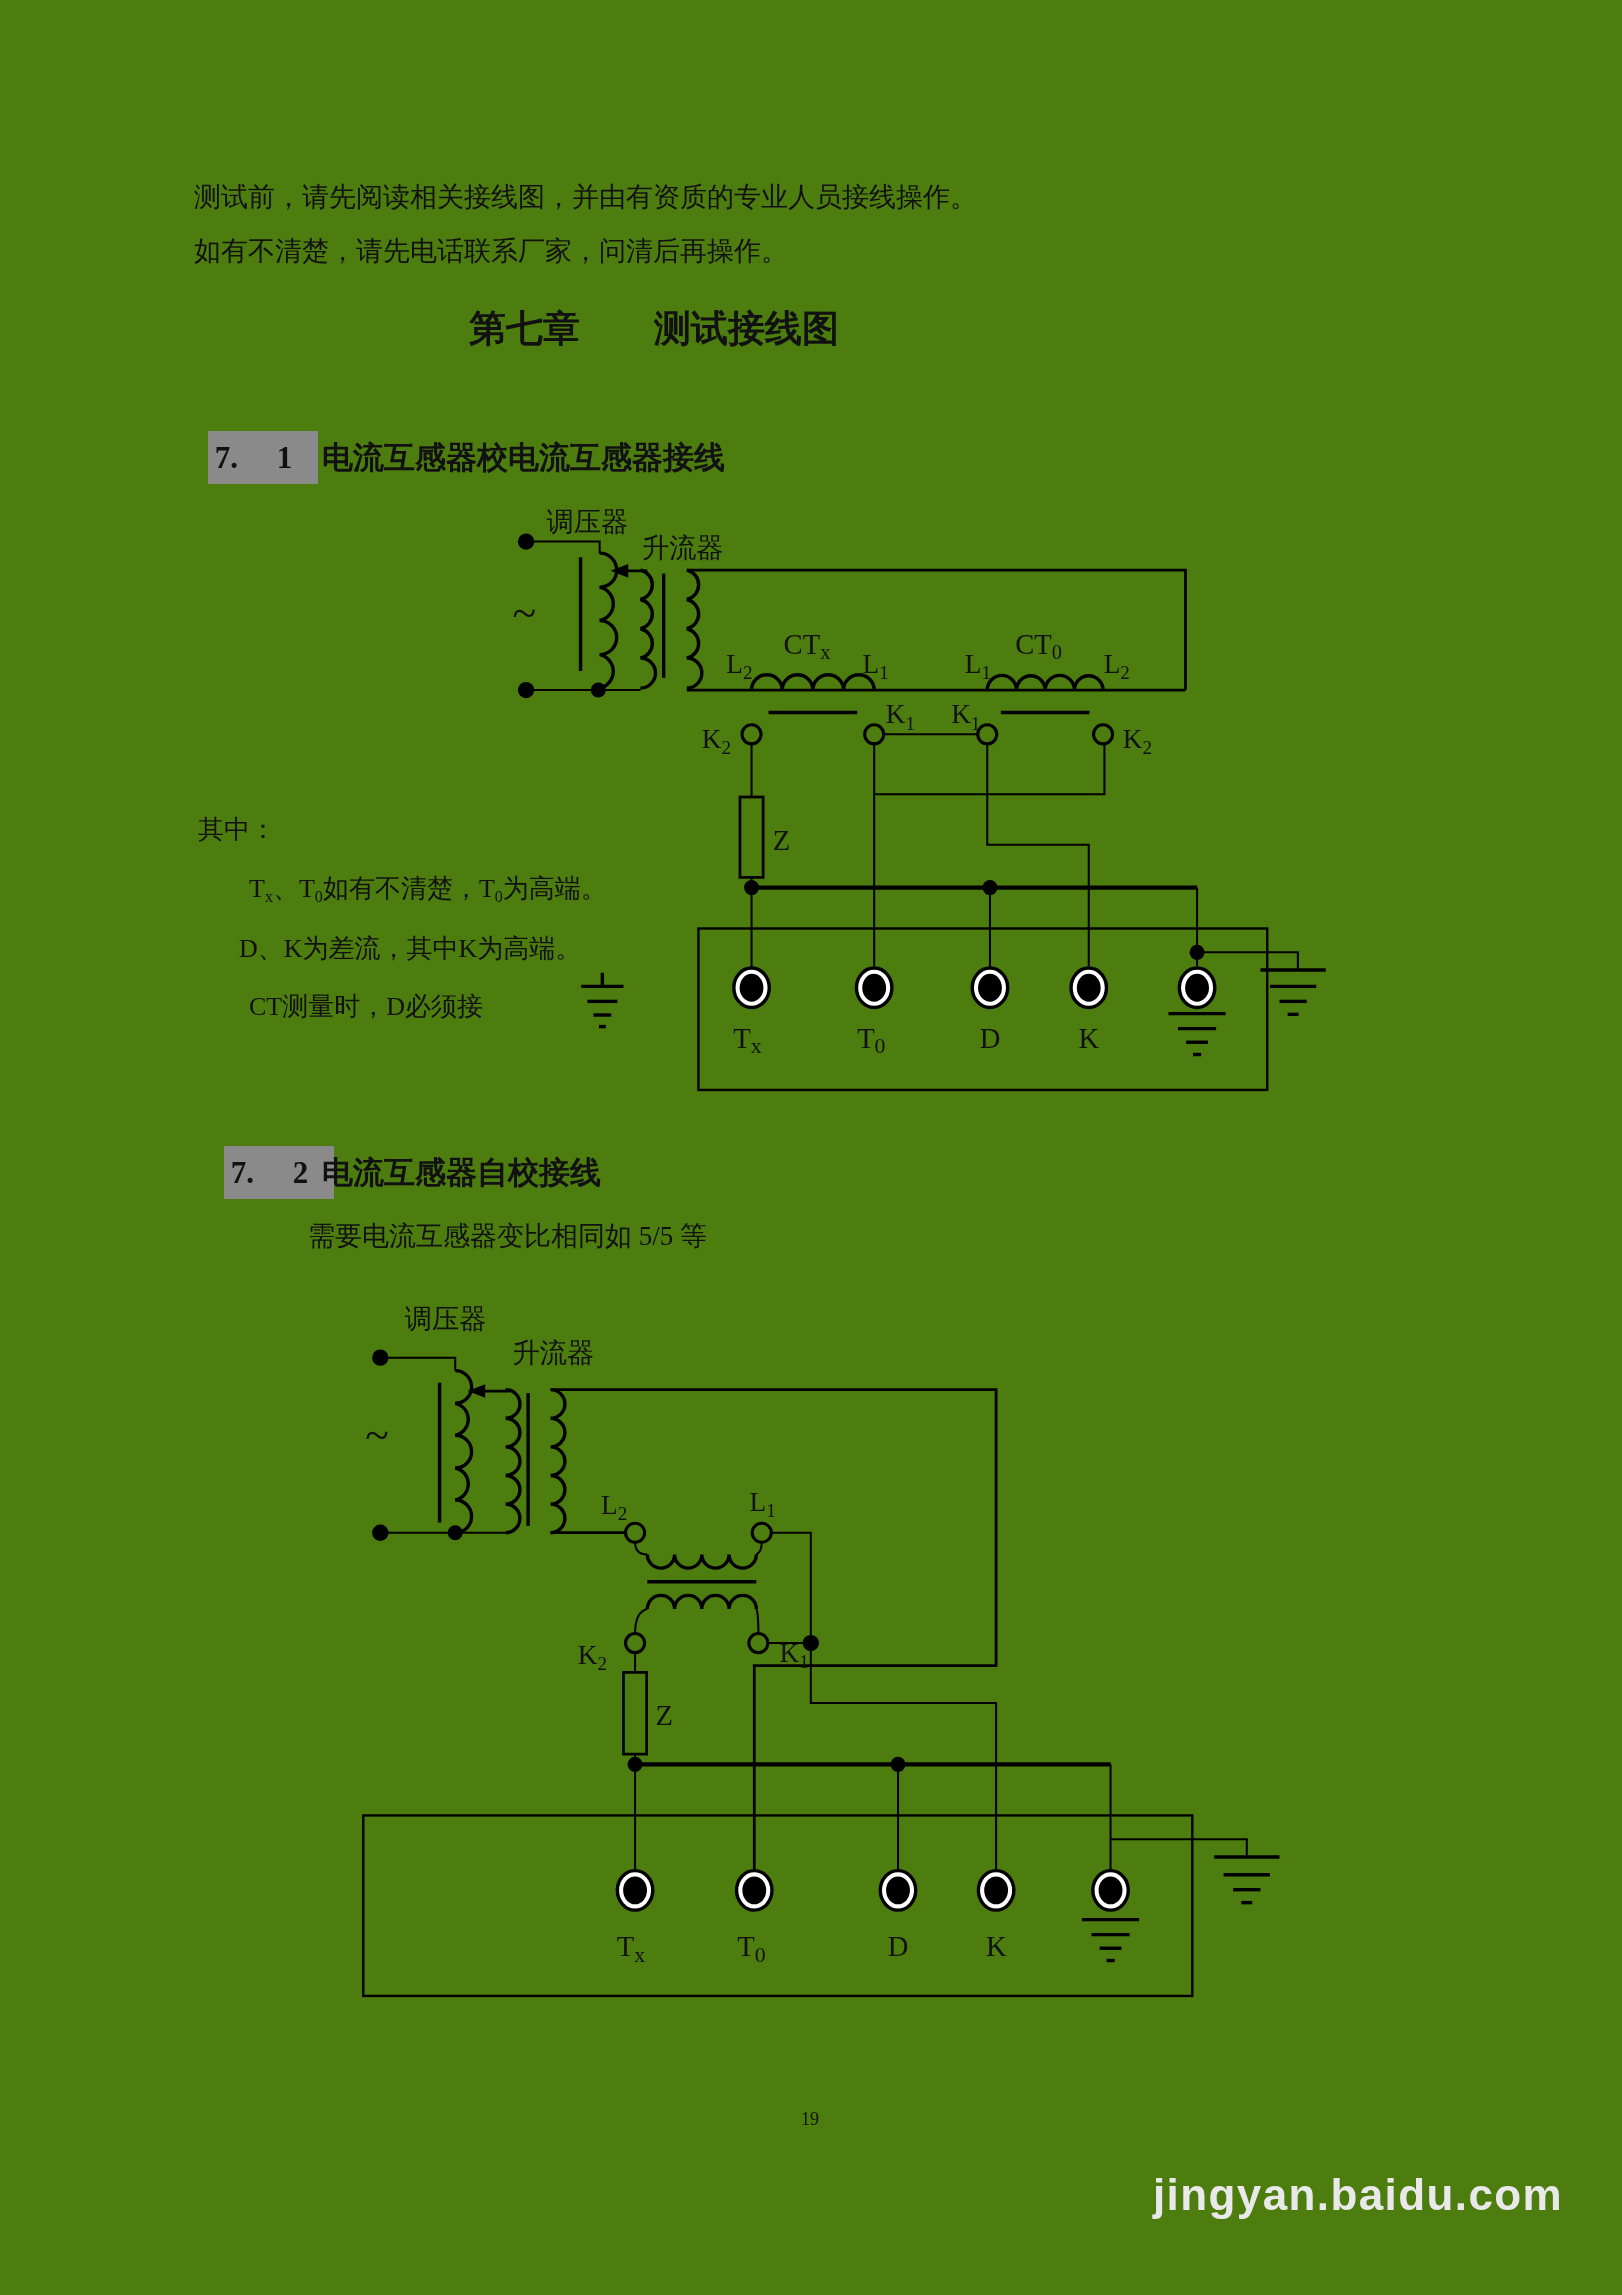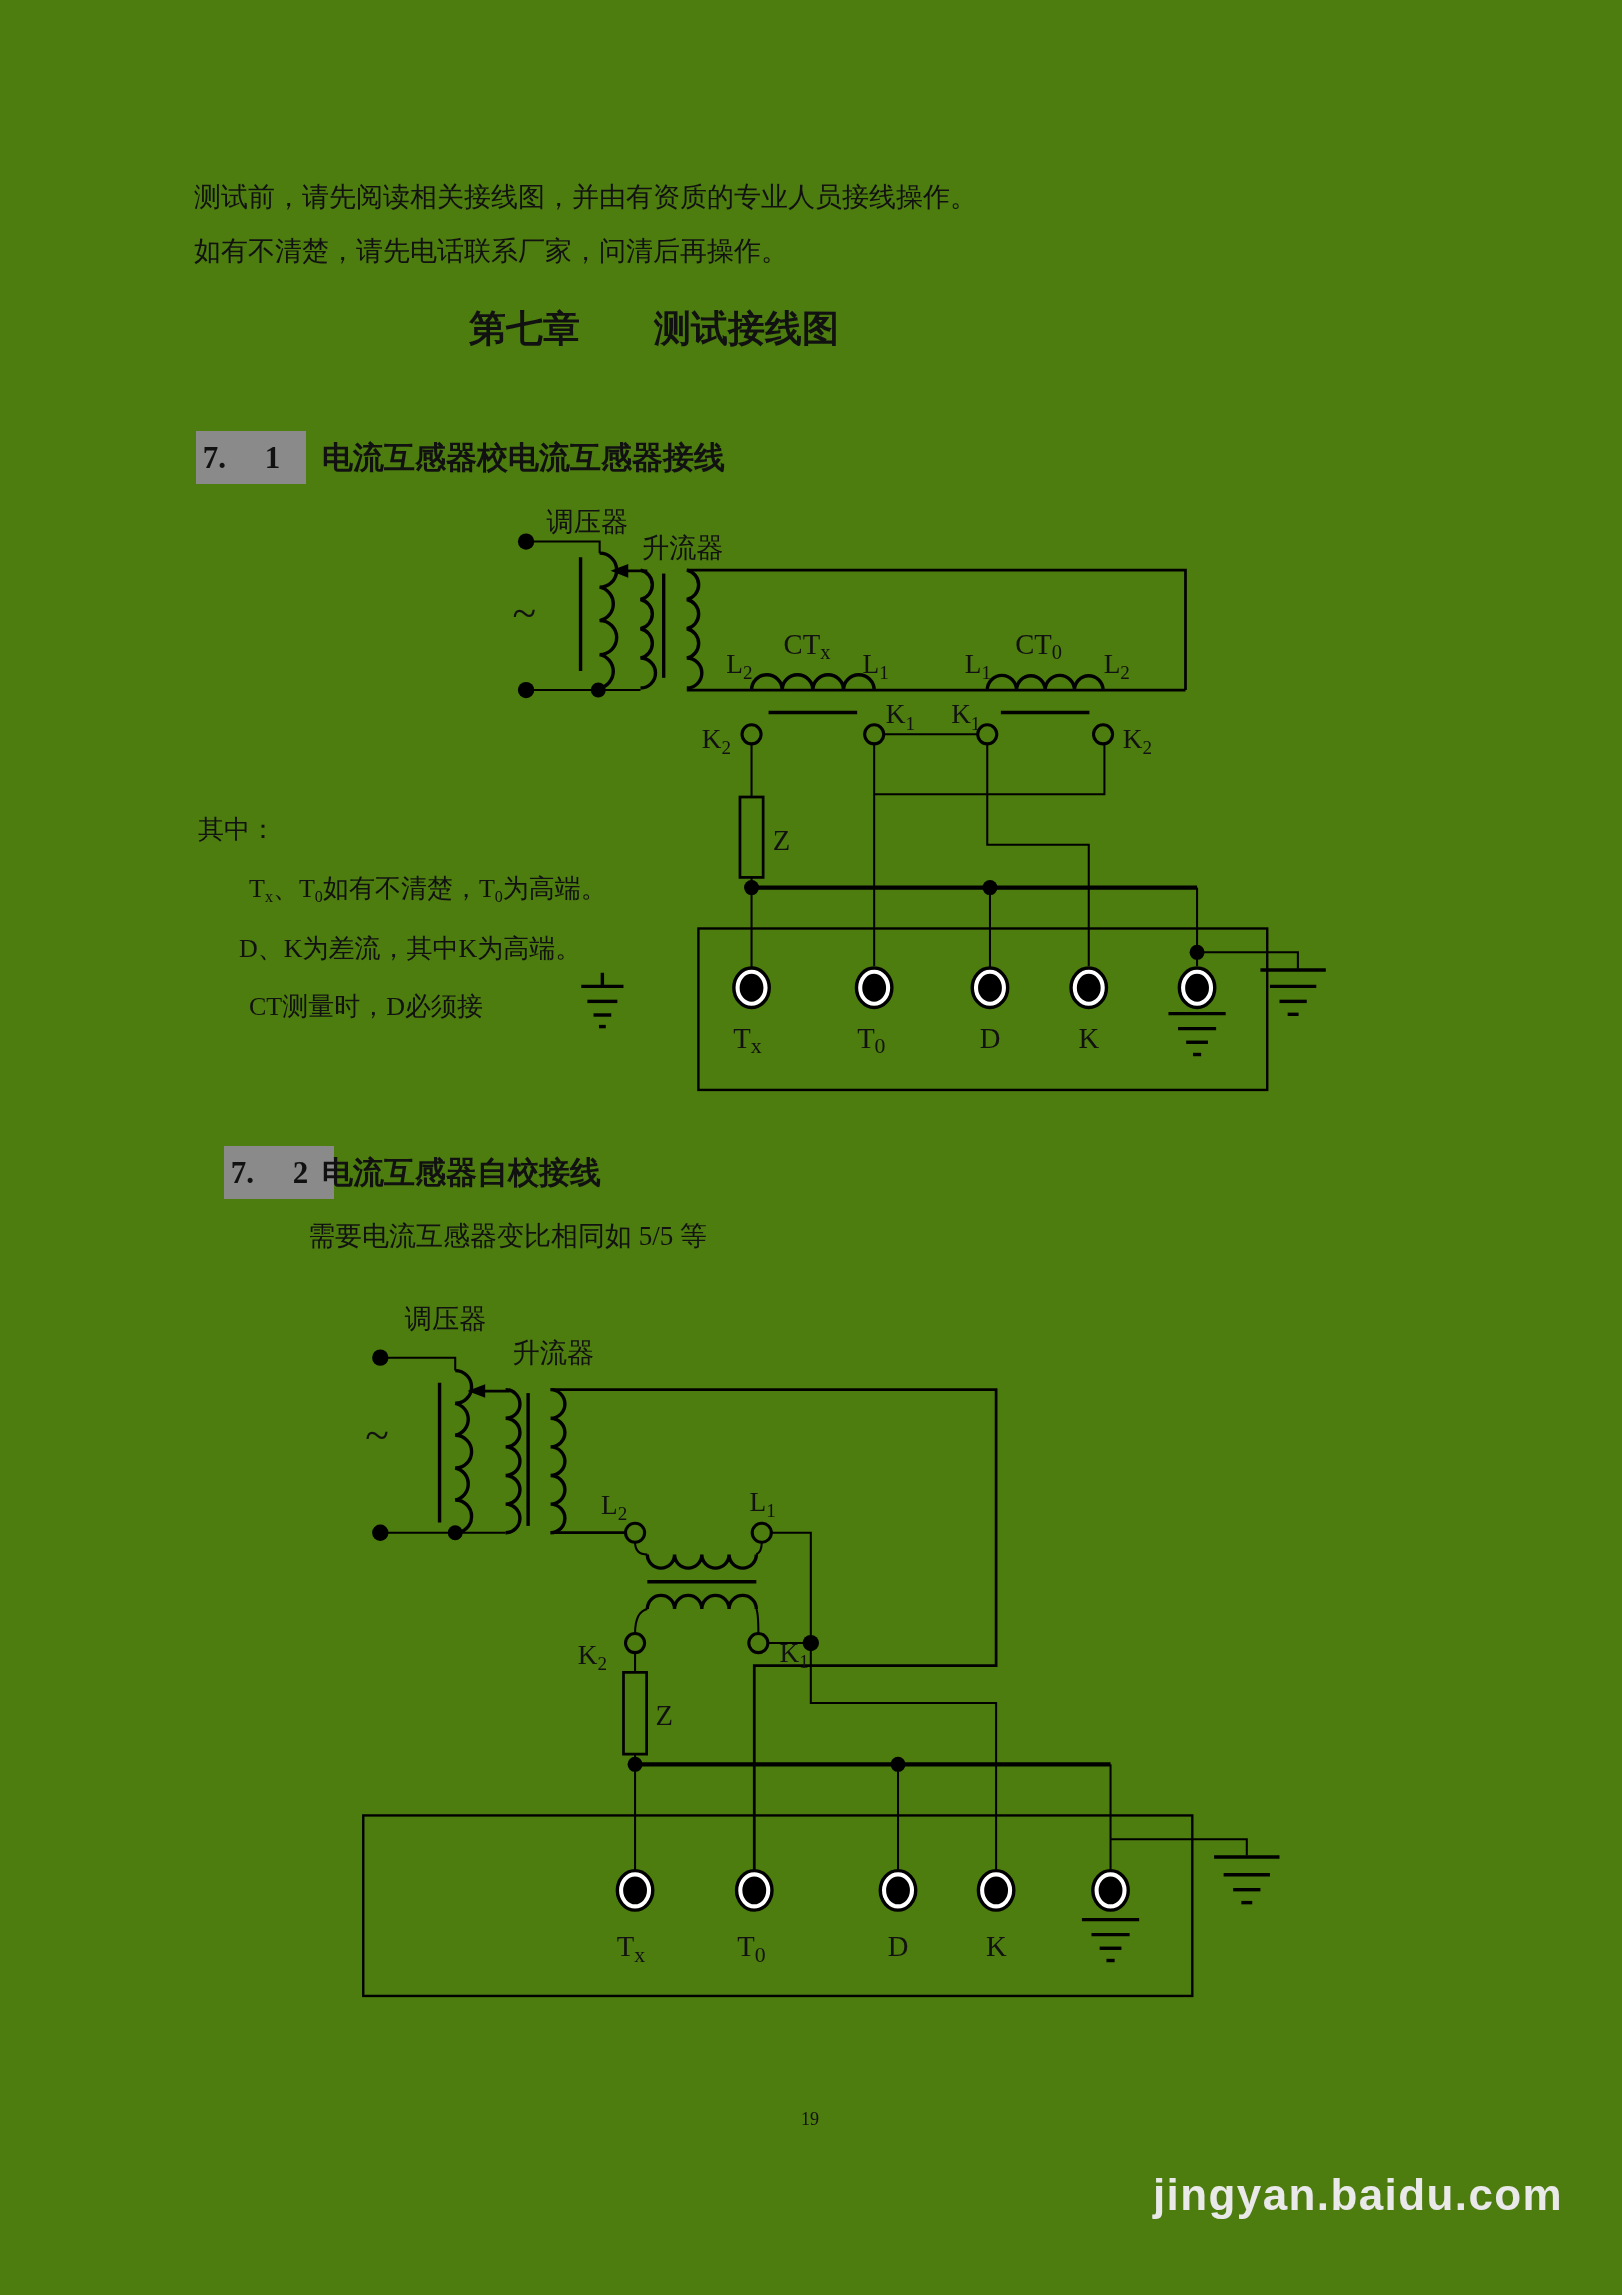--- a/index.html
+++ b/index.html
@@ -30,21 +30,21 @@
 </head>
 <body>
 
 <div class="page">
 
   <div class="abs body-text" style="left:194px;top:179px;">测试前，请先阅读相关接线图，并由有资质的专业人员接线操作。</div>
   <div class="abs body-text" style="left:194px;top:233px;text-align:right;">如有不清楚，请先电话联系厂家，问清后再操作。</div>
 
   <div class="abs chapter-title" style="left:469px;top:304px;">第七章　　测试接线图</div>
 
-  <div class="abs sec-num" style="left:196px;top:431px;">7.　 1</div>
+  <div class="abs sec-num" style="left:208px;top:431px;">7.　 1</div>
   <div class="abs sec-title" style="left:322px;top:431px;text-align:right;">电流互感器校电流互感器接线</div>
 
   <div class="abs note-line" style="left:198px;top:812px;">其中：</div>
   <div class="abs note-line" style="left:249px;top:871px;"><span>T</span><span class="rsub">x</span><span>、T</span><span class="rsub">0</span><span>如有不清楚，T</span><span class="rsub">0</span><span>为高端。</span></div>
   <div class="abs note-line" style="left:239px;top:931px;">D、K为差流，其中K为高端。</div>
   <div class="abs note-line" style="left:249px;top:989px;text-align:right;">CT测量时，D必须接</div>
 
   <div class="abs sec-num" style="left:224px;top:1146px;">7.　 2</div>
   <div class="abs sec-title" style="left:322px;top:1146px;">电流互感器自校接线</div>
   <div class="abs body-text" style="left:308px;top:1218px;">需要电流互感器变比相同如 5/5 等</div>

